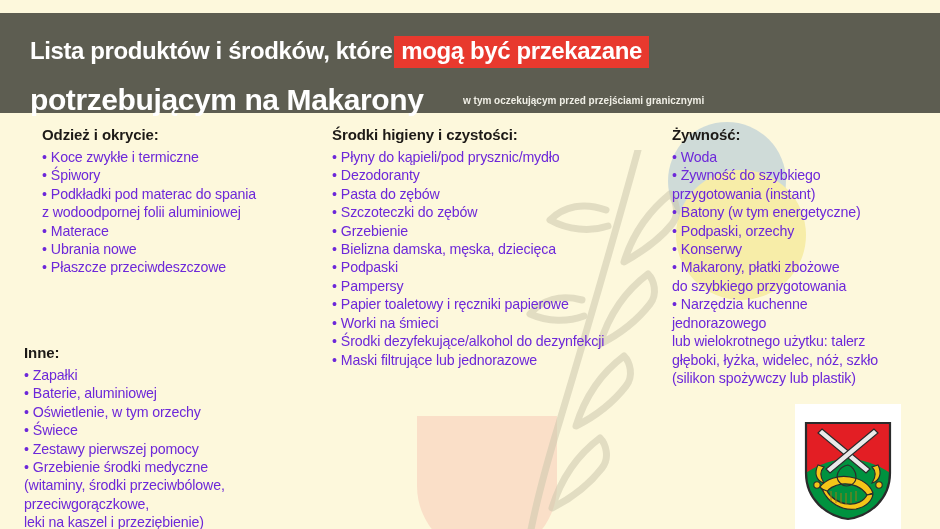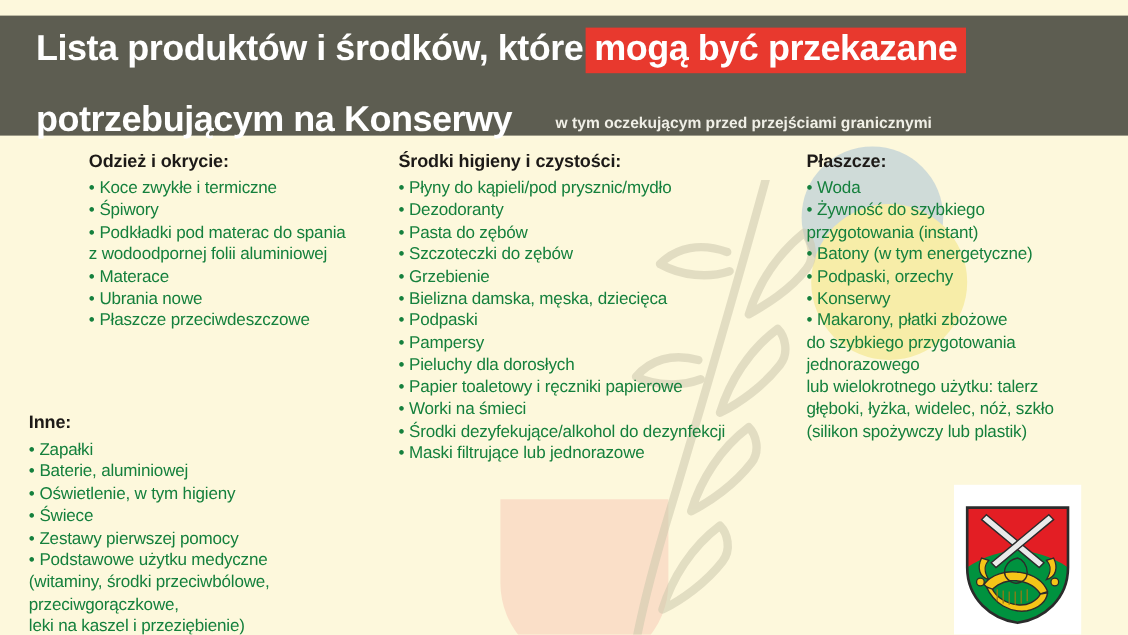--- a/index.html
+++ b/index.html
@@ -27,54 +27,54 @@
     left:417px;top:416px;width:140px;height:140px;border-radius:0 0 140px 140px;
     background:#fadfc8;
   }
 
   
   #header-band{
     position:absolute;left:0;top:13px;width:940px;height:100px;
     background:#5d5d51;
   }
   #title-line1{
-    position:absolute;left:30px;top:10px;
-    font-size:30px;font-weight:bold;color:#ffffff;
+    position:absolute;left:30px;top:23px;
+    font-size:24px;font-weight:bold;color:#ffffff;
     letter-spacing:-0.4px;white-space:nowrap;
     font-family:"Liberation Sans", sans-serif;
   }
   #title-hl{
     display:inline-block;background:#e8392e;color:#ffffff;
     padding:1px 7px 3px 7px;margin-left:2px;
   }
   #title-line2{
     position:absolute;left:30px;top:70px;
     font-size:30px;font-weight:bold;color:#ffffff;
     letter-spacing:-0.4px;white-space:nowrap;
   }
   #title-sub{
     position:absolute;left:463px;top:82px;
-    font-size:13px;font-weight:bold;color:#f0efe6;
+    font-size:10px;font-weight:bold;color:#f0efe6;
     white-space:nowrap;
   }
 
   
   .col{position:absolute;color:#241f1b;}
-  #col-clothing{left:42px;top:126px;width:275px;margin-left:32px;}
+  #col-clothing{left:42px;top:126px;width:275px;}
   #col-other   {left:24px;top:316px;width:275px;margin-top:28px;}
   #col-hygiene {left:332px;top:126px;width:330px;}
   #col-food    {left:672px;top:126px;width:250px;}
 
   .col-title{
     font-size:15px;font-weight:bold;color:#1d1a17;
     margin:0 0 3px 0;line-height:1.25;letter-spacing:-0.1px;
   }
   .col ul{list-style:none;margin:0;padding:0;}
   .col li{
-    font-size:14.2px;line-height:1.30;color:#15803d;
+    font-size:14.2px;line-height:1.30;color:#6d28d9;
     margin:0;padding:0;letter-spacing:-0.15px;
   }
   .col li .b{margin-right:4px;}
   .col li.cont{padding-left:0;}
 
   
   #emblem-box{
     position:absolute;left:795px;top:404px;width:106px;height:125px;
     background:#ffffff;
   }
@@ -102,21 +102,21 @@
       <path d="M86 60 C 64 52, 44 56, 30 70 C 48 80, 70 82, 88 76"></path>
       <path d="M62 150 C 40 144, 22 150, 10 164 C 28 172, 48 172, 64 166"></path>
     </g>
   </svg>
 
   <div id="strip-top"></div>
   <div id="header-band">
     <div id="title-line1">
       <span>Lista produktów i środków, które</span><span id="title-hl">mogą być przekazane</span>
     </div>
-    <div id="title-line2">potrzebującym na Konserwy</div>
+    <div id="title-line2">potrzebującym na Makarony</div>
     <div id="title-sub">w tym oczekującym przed przejściami granicznymi</div>
   </div>
 
   <div class="col" id="col-clothing">
     <div class="col-title">Odzież i okrycie:</div>
     <ul>
         <li><span class="b">•</span><span>Koce zwykłe i termiczne</span></li>
         <li><span class="b">•</span><span>Śpiwory</span></li>
         <li><span class="b">•</span><span>Podkładki pod materac do spania</span></li>
         <li class="cont"><span>z wodoodpornej folii aluminiowej</span></li>
@@ -124,60 +124,60 @@
         <li><span class="b">•</span><span>Ubrania nowe</span></li>
         <li><span class="b">•</span><span>Płaszcze przeciwdeszczowe</span></li>
       </ul>
   </div>
 
   <div class="col" id="col-other">
     <div class="col-title">Inne:</div>
     <ul>
         <li><span class="b">•</span><span>Zapałki</span></li>
         <li><span class="b">•</span><span>Baterie, aluminiowej</span></li>
-        <li><span class="b">•</span><span>Oświetlenie, w tym higieny</span></li>
+        <li><span class="b">•</span><span>Oświetlenie, w tym orzechy</span></li>
         <li><span class="b">•</span><span>Świece</span></li>
         <li><span class="b">•</span><span>Zestawy pierwszej pomocy</span></li>
-        <li><span class="b">•</span><span>Podstawowe użytku medyczne</span></li>
+        <li><span class="b">•</span><span>Grzebienie środki medyczne</span></li>
         <li class="cont"><span>(witaminy, środki przeciwbólowe,</span></li>
         <li class="cont"><span>przeciwgorączkowe,</span></li>
         <li class="cont"><span>leki na kaszel i przeziębienie)</span></li>
       </ul>
   </div>
 
   <div class="col" id="col-hygiene">
     <div class="col-title">Środki higieny i czystości:</div>
     <ul>
         <li><span class="b">•</span><span>Płyny do kąpieli/pod prysznic/mydło</span></li>
         <li><span class="b">•</span><span>Dezodoranty</span></li>
         <li><span class="b">•</span><span>Pasta do zębów</span></li>
         <li><span class="b">•</span><span>Szczoteczki do zębów</span></li>
         <li><span class="b">•</span><span>Grzebienie</span></li>
         <li><span class="b">•</span><span>Bielizna damska, męska, dziecięca</span></li>
         <li><span class="b">•</span><span>Podpaski</span></li>
         <li><span class="b">•</span><span>Pampersy</span></li>
-        <li><span class="b">•</span><span>Pieluchy dla dorosłych</span></li>
         <li><span class="b">•</span><span>Papier toaletowy i ręczniki papierowe</span></li>
         <li><span class="b">•</span><span>Worki na śmieci</span></li>
         <li><span class="b">•</span><span>Środki dezyfekujące/alkohol do dezynfekcji</span></li>
         <li><span class="b">•</span><span>Maski filtrujące lub jednorazowe</span></li>
       </ul>
   </div>
 
   <div class="col" id="col-food">
-    <div class="col-title">Płaszcze:</div>
+    <div class="col-title">Żywność:</div>
     <ul>
         <li><span class="b">•</span><span>Woda</span></li>
         <li><span class="b">•</span><span>Żywność do szybkiego</span></li>
         <li class="cont"><span>przygotowania (instant)</span></li>
         <li><span class="b">•</span><span>Batony (w tym energetyczne)</span></li>
         <li><span class="b">•</span><span>Podpaski, orzechy</span></li>
         <li><span class="b">•</span><span>Konserwy</span></li>
         <li><span class="b">•</span><span>Makarony, płatki zbożowe</span></li>
         <li class="cont"><span>do szybkiego przygotowania</span></li>
+        <li><span class="b">•</span><span>Narzędzia kuchenne</span></li>
         <li class="cont"><span>jednorazowego</span></li>
         <li class="cont"><span>lub wielokrotnego użytku: talerz</span></li>
         <li class="cont"><span>głęboki, łyżka, widelec, nóż, szkło</span></li>
         <li class="cont"><span>(silikon spożywczy lub plastik)</span></li>
       </ul>
   </div>
 
   <div id="emblem-box">
     <svg id="emblem-svg" width="88" height="100" viewBox="0 0 88 100" xmlns="http://www.w3.org/2000/svg">
       <defs>

